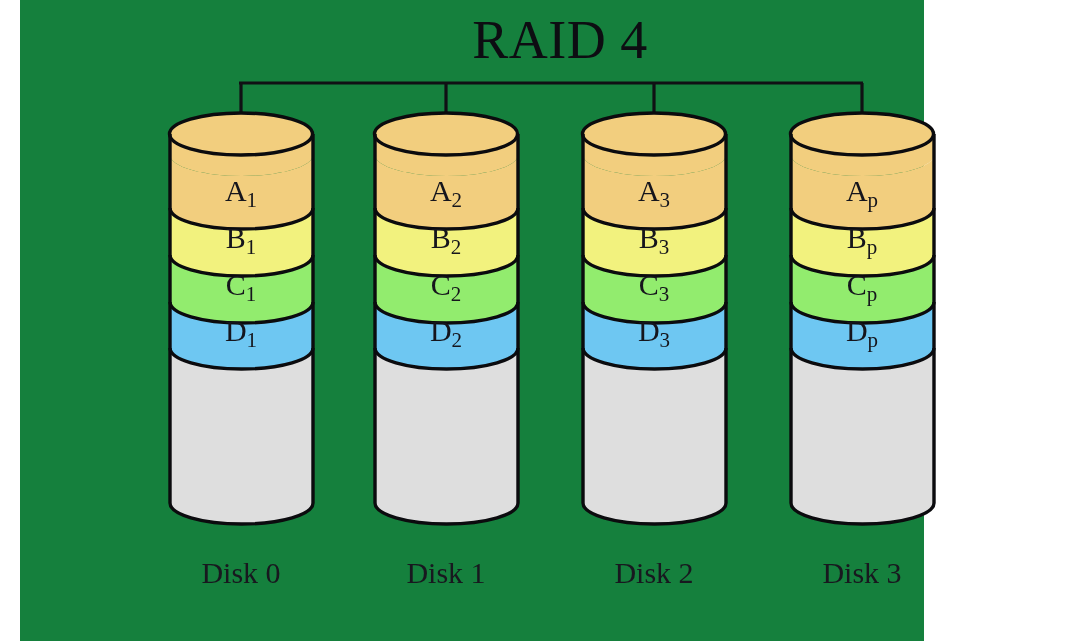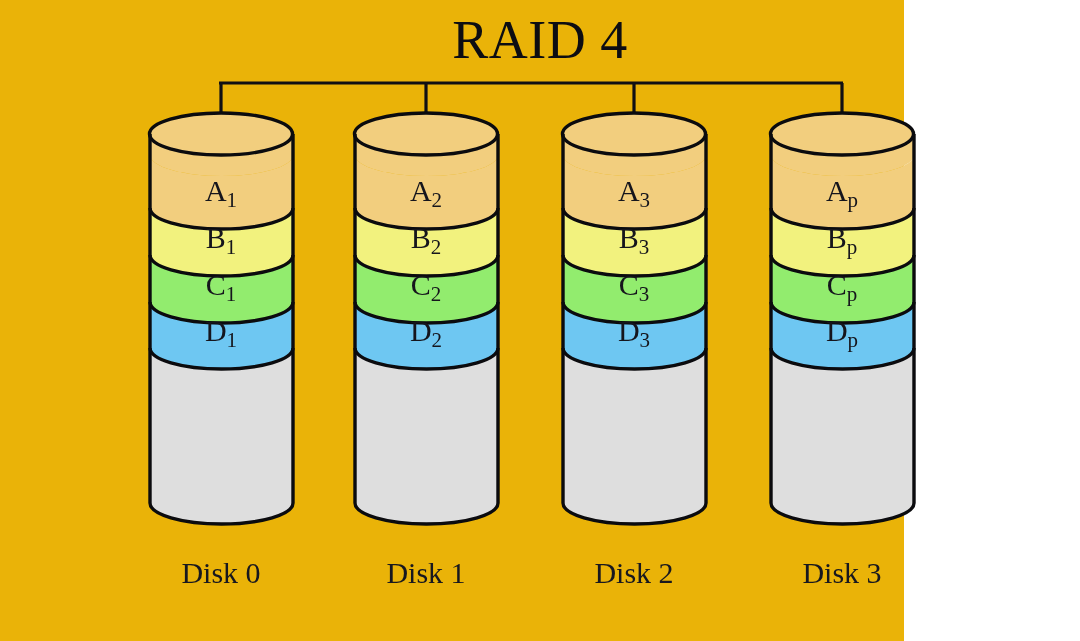--- a/index.html
+++ b/index.html
@@ -11,21 +11,22 @@
   body {
     width: 1080px;
     height: 641px;
     overflow: hidden;
     font-family: "Liberation Serif", "DejaVu Serif", serif;
   }
   #diagram-root {
     position: relative;
     width: 904px;
     height: 641px;
-    background: #eab308;
+    background: #15803d;
+    margin-left: 20px;
   }
   svg#raid-svg {
     display: block;
     width: 1080px;
     height: 641px;
   }
   .title-text {
     font-family: "Liberation Serif", "DejaVu Serif", serif;
     font-size: 54px;
     fill: #0d0d12;

